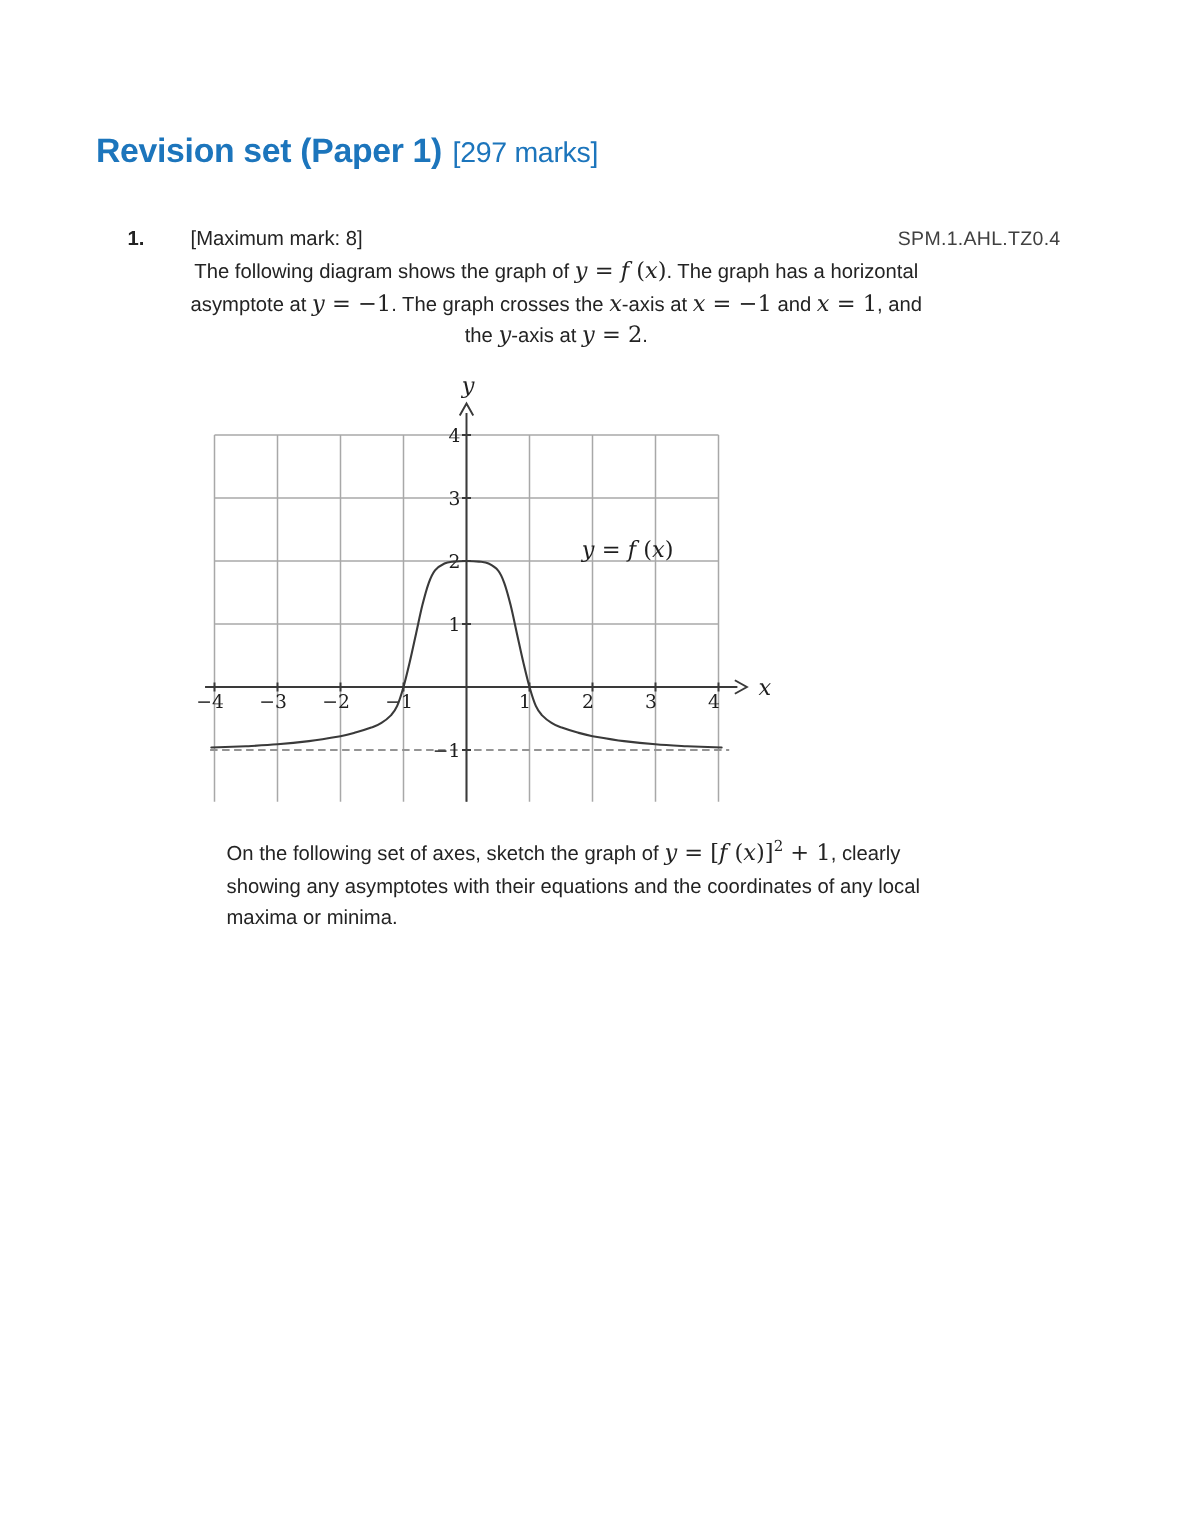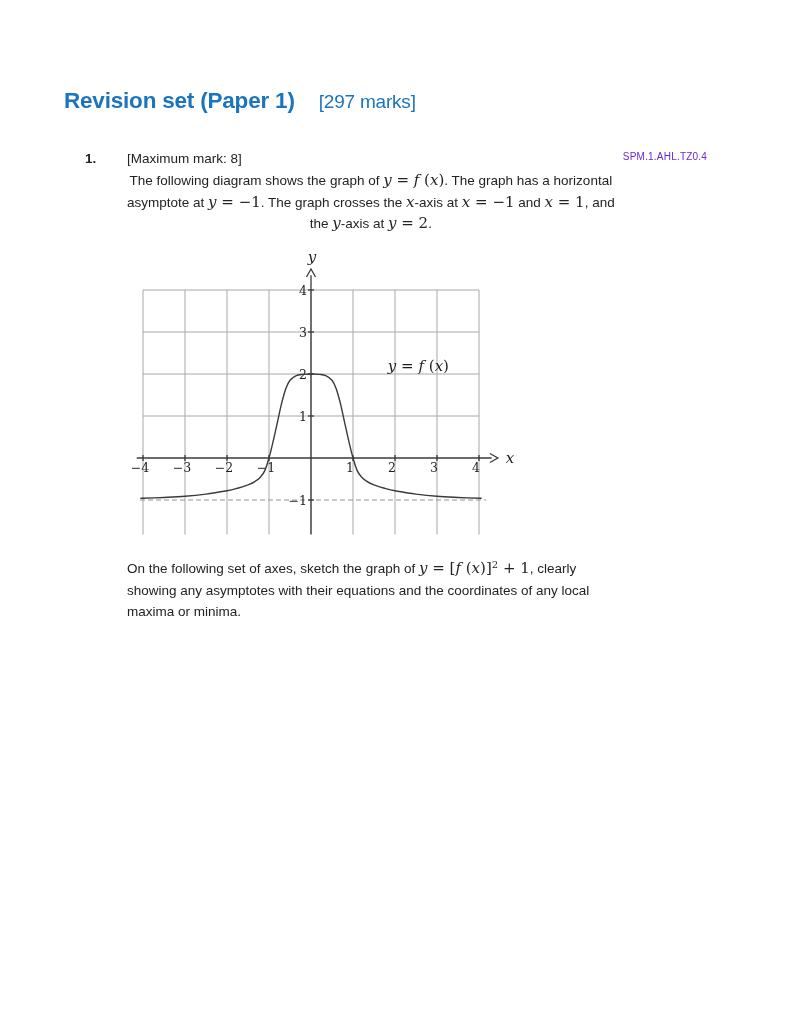--- a/index.html
+++ b/index.html
@@ -5,31 +5,31 @@
   html,body{margin:0;padding:0;}
   body{
     width:791px;height:1024px;position:relative;background:#ffffff;
     font-family:"Liberation Sans",sans-serif;color:#232323;overflow:hidden;
   }
   .title{
     position:absolute;left:64px;top:88px;margin:0;
     color:#1c75bc;font-weight:bold;font-size:22.5px;letter-spacing:-0.2px;
     white-space:nowrap;
   }
-  .title .marks{font-size:19px;font-weight:normal;margin-left:24px;}
+  .title .marks{font-size:19px;font-weight:normal;margin-left:7px;}
   .q-header{position:absolute;left:0;top:151px;width:791px;height:18px;font-size:13.5px;}
   .q-num{position:absolute;left:85px;font-weight:bold;}
   .q-mark{position:absolute;left:127px;}
-  .q-code{position:absolute;right:84px;color:#6d28d9;font-size:10px;letter-spacing:0.2px;}
+  .q-code{position:absolute;right:84px;color:#404040;font-size:13px;letter-spacing:0.2px;}
   .para{
     position:absolute;left:127px;margin:0;font-size:13.5px;line-height:21.5px;
     white-space:nowrap;color:#232323;
   }
   .p1{top:170px;text-align:center;}
-  .p2{top:558px;}
+  .p2{top:558px;margin-left:24px;}
   .seg-t{font-family:"Liberation Sans",sans-serif;}
   .seg-i{font-family:"DejaVu Serif",serif;font-style:italic;font-size:15px;}
   .seg-r{font-family:"DejaVu Serif",serif;font-size:15px;}
   sup.seg-sup{font-family:"DejaVu Serif",serif;font-size:10px;line-height:0;}
   .graph-wrap{position:absolute;left:122px;top:248px;}
   .graph-wrap svg{display:block;}
   svg text.tick{font-family:"DejaVu Serif",serif;font-size:12.5px;}
   svg text.axis-label,svg text.curve-label{font-family:"DejaVu Serif",serif;font-size:15px;}
   svg .seg-i{font-style:italic;font-size:15px;}
   svg .seg-r{font-style:normal;font-size:15px;}

